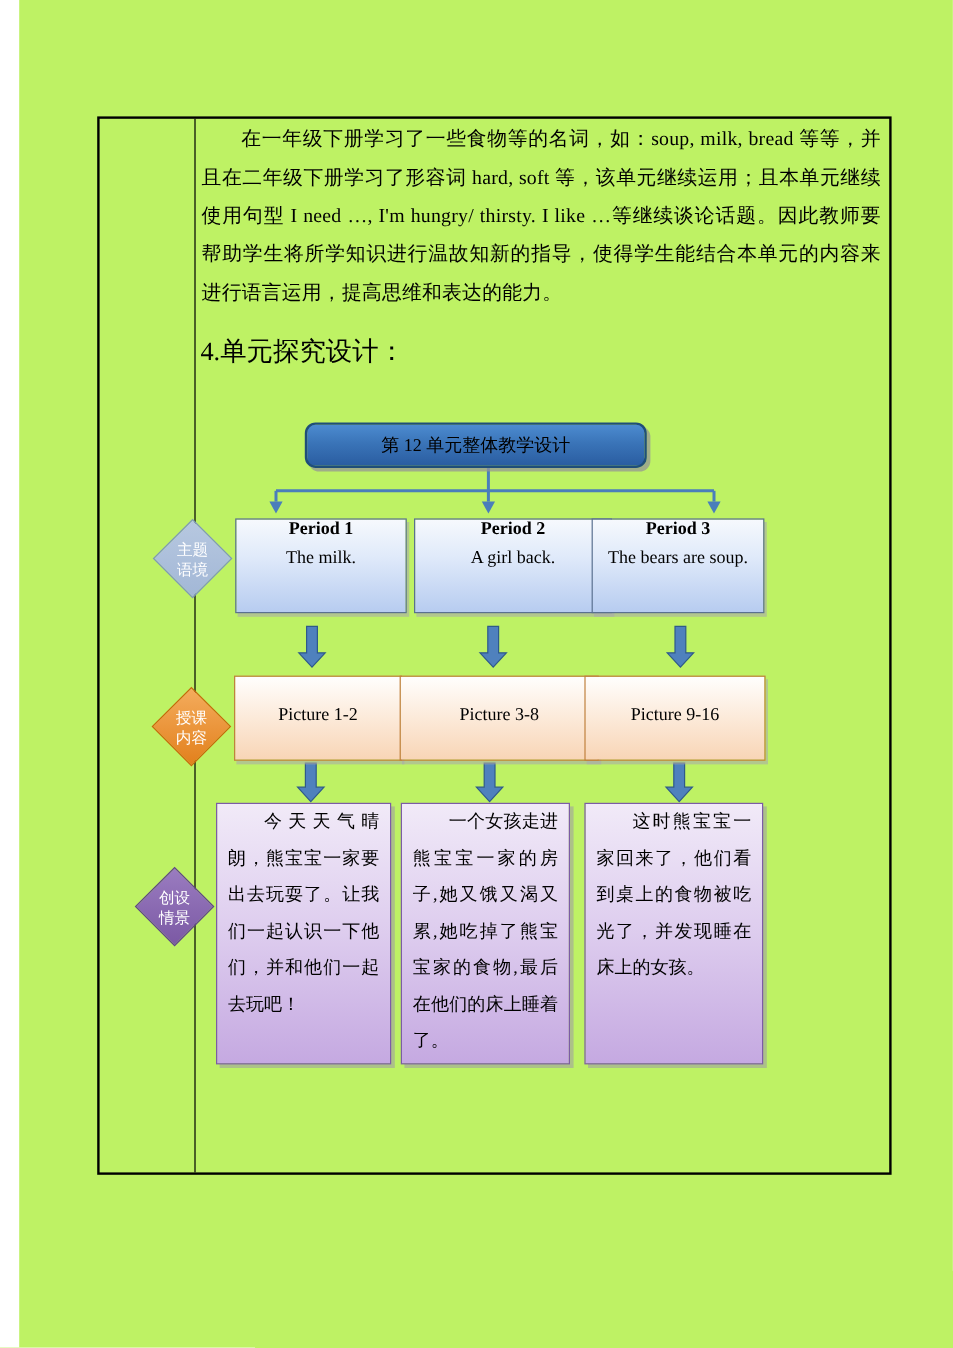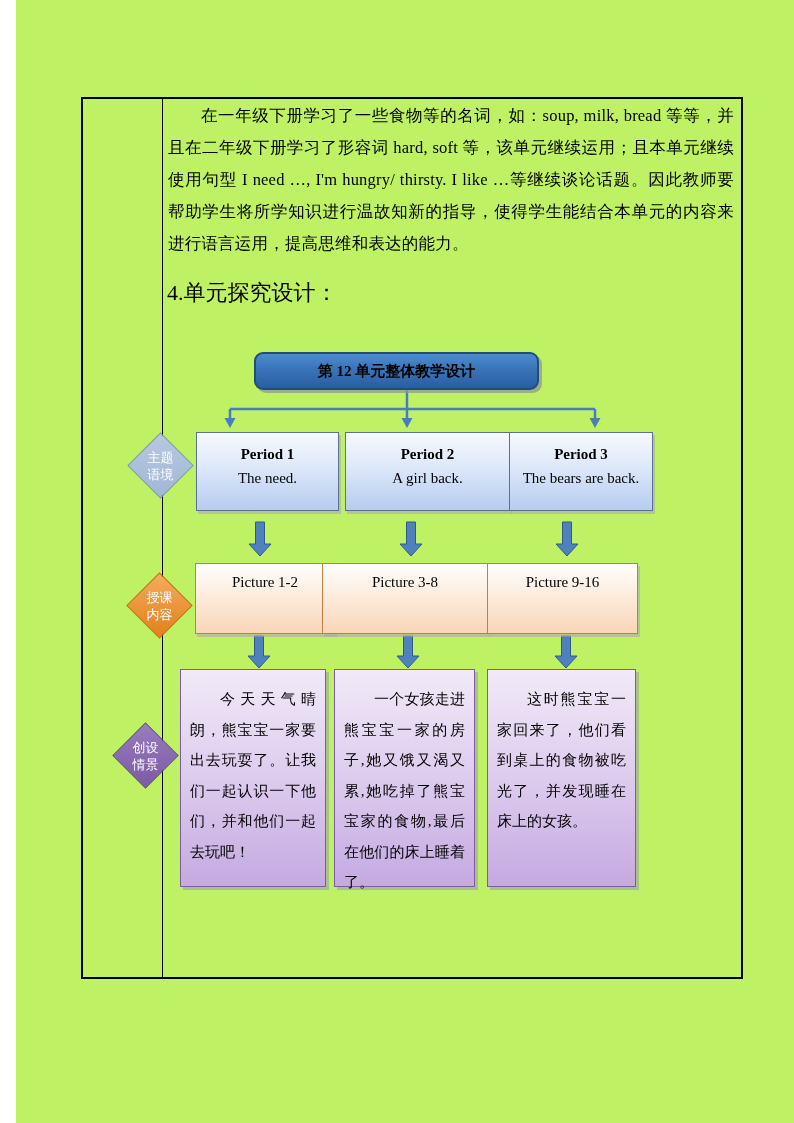--- a/index.html
+++ b/index.html
@@ -21,47 +21,47 @@
   
   svg.connectors { position:absolute; left:0; top:0; width:794px; height:1123px;
                pointer-events:none; }
 
   
   .title-box { position:absolute; left:238px; top:352px; width:285px; height:38px;
                background:linear-gradient(180deg,#4c8bd0 0%,#3a74b8 45%,#2a5da1 100%);
                border:2px solid #1f4e79; border-radius:9px;
                box-shadow:3px 3px 0 rgba(150,150,150,.75);
                display:flex; align-items:center; justify-content:center;
-               font-size:15px; font-weight:bold; color:#000; }
+               font-size:15px; font-weight:normal; color:#000; }
 
   
   .period-box { position:absolute; top:432px; height:79px;
                background:linear-gradient(180deg,#f6f9fd 0%,#e0eafa 40%,#b7ccf0 100%);
                border:1px solid #5a7190; box-shadow:2px 3px 0 rgba(170,170,170,.6);
-               text-align:center; padding-top:13px; font-size:15px; color:#000; }
+               text-align:center; font-size:15px; color:#000; }
   .period-box .p-title { font-weight:bold; margin-bottom:7px; }
   .pb1 { left:180px; width:143px; }
   .pb2 { left:329px; width:165px; }
-  .pb3 { left:493px; width:144px; }
+  .pb3 { left:477px; width:144px; }
 
   
   .pic-box { position:absolute; top:563px; height:71px;
                background:linear-gradient(180deg,#fffefd 0%,#fcead9 50%,#f8d5b6 100%);
                border:1px solid #c0813e; box-shadow:2px 3px 0 rgba(170,170,170,.6);
-               text-align:center; padding-top:10px; font-size:15px; color:#000; }
+               text-align:center; padding-top:24px; font-size:15px; color:#000; }
   .pc1 { left:179px; width:140px; }
-  .pc2 { left:306px; width:166px; }
+  .pc2 { left:317px; width:166px; }
   .pc3 { left:471px; width:151px; }
 
   
   .scen-box { position:absolute; top:669px; height:218px;
                background:linear-gradient(180deg,#f1eaf8 0%,#ddccee 50%,#c5a9e1 100%);
                border:1.5px solid #7c5ca6; box-shadow:3px 3px 0 rgba(160,160,160,.6);
                font-size:15px; line-height:30.5px; color:#000;
-               padding:14px 9px; text-align:justify; text-indent:2em; }
+               padding:0 9px; text-align:justify; text-indent:2em; }
   .sc1 { left:164px; width:146px; }
   .sc2 { left:318px; width:141px; }
   .sc3 { left:471px; width:149px; }
 
   
   .diamond { position:absolute; width:47px; height:47px; transform:rotate(45deg); }
   .dm1 { left:121px; top:442px; background:linear-gradient(135deg,#b7c8e0 0%,#a2b7d6 100%);
          border:1px solid #7d96bb; }
   .dm2 { left:120px; top:582px; background:linear-gradient(135deg,#f4ac5d 0%,#e2801c 100%);
          border:1px solid #c9660a; }
@@ -109,29 +109,29 @@
       <polygon points="545.5,636 554.5,636 554.5,656 561,656 550,668 539,656 545.5,656"></polygon>
     </g>
   </svg>
 
   <div class="title-box">
     <span>第 12 单元整体教学设计</span>
   </div>
 
   <div class="period-box pb1">
     <div class="p-title">Period 1</div>
-    <div class="p-sub">The need.</div>
+    <div class="p-sub">The milk.</div>
   </div>
   <div class="period-box pb2">
     <div class="p-title">Period 2</div>
     <div class="p-sub">A girl back.</div>
   </div>
   <div class="period-box pb3">
     <div class="p-title">Period 3</div>
-    <div class="p-sub">The bears are back.</div>
+    <div class="p-sub">The bears are soup.</div>
   </div>
 
   <div class="pic-box pc1">
     <span>Picture 1-2</span>
   </div>
   <div class="pic-box pc2">
     <span>Picture 3-8</span>
   </div>
   <div class="pic-box pc3">
     <span>Picture 9-16</span>

